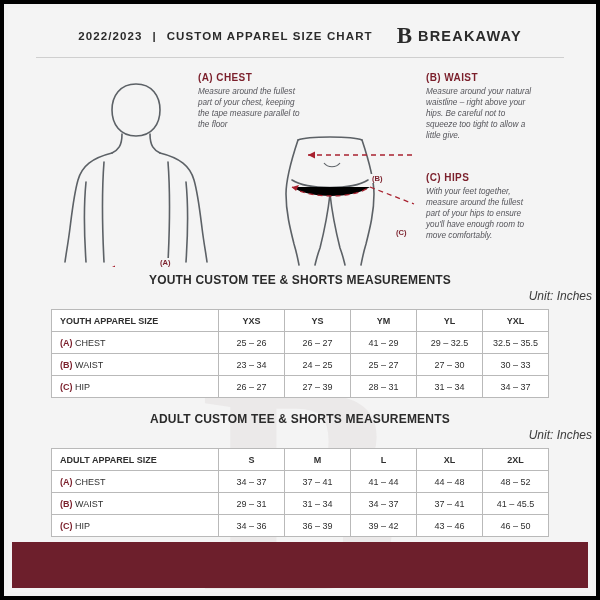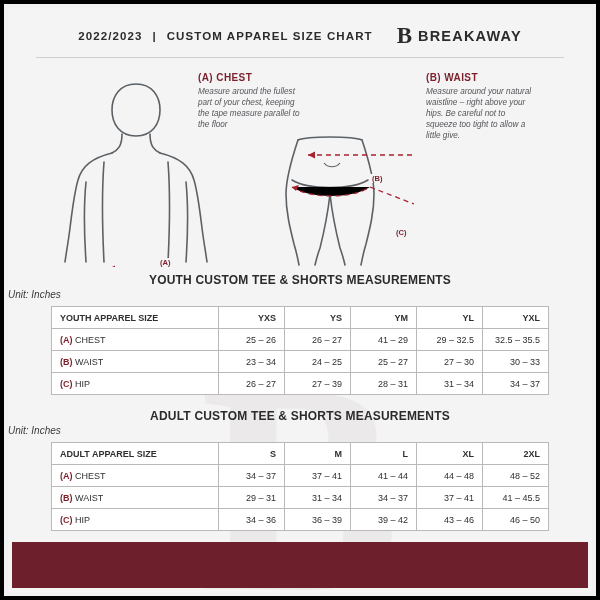--- a/index.html
+++ b/index.html
@@ -127,41 +127,41 @@
   
   .sect{margin-top:6px;}
   .sect-title{
     text-align:center;
     font-size:12px;
     font-weight:700;
     color:#2b2b2b;
     letter-spacing:.2px;
   }
   .sect-sub{
-    text-align:left;
-    font-size:10px;
+    text-align:right;
+    font-size:12px;
     font-style:italic;
     color:#3a3a3a;
     margin-top:2px;
     margin-bottom:6px;
   }
   table{
     border-collapse:collapse;
     width:498px;
     margin:0 auto;
     background:#fff;
     table-layout:fixed;
   }
   th,td{
     border:1px solid #b9b9b9;
     font-size:9px;
     color:#2f2f2f;
     height:21px;
     padding:0 8px;
-    text-align:right;
+    text-align:center;
     font-weight:400;
   }
   th.lbl,td.lbl{
     text-align:left;
     width:150px;
   }
   th{
     font-size:9px;
     font-weight:700;
     color:#2f2f2f;
@@ -266,20 +266,24 @@
           <span class="tag" id="tag-c">(C)</span>
 
           <div class="callout" id="c-chest">
             <div class="ttl">(A) CHEST</div>
             <div class="body">Measure around the fullest part of your chest, keeping the tape measure parallel to the floor</div>
           </div>
           <div class="callout" id="c-waist">
             <div class="ttl">(B) WAIST</div>
             <div class="body">Measure around your natural waistline – right above your hips. Be careful not to squeeze too tight to allow a little give.</div>
           </div>
+          <div class="callout" id="c-hips">
+            <div class="ttl">(C) HIPS</div>
+            <div class="body">With your feet together, measure around the fullest part of your hips to ensure you'll have enough room to move comfortably.</div>
+          </div>
         </div>
 
         <div class="sect">
           <div class="sect-title">YOUTH CUSTOM TEE &amp; SHORTS MEASUREMENTS</div>
           <div class="sect-sub">Unit: Inches</div>
           <table>
             <thead>
               <tr>
                 <th class="lbl">YOUTH APPAREL SIZE</th>
                 <th class="colh">YXS</th>

